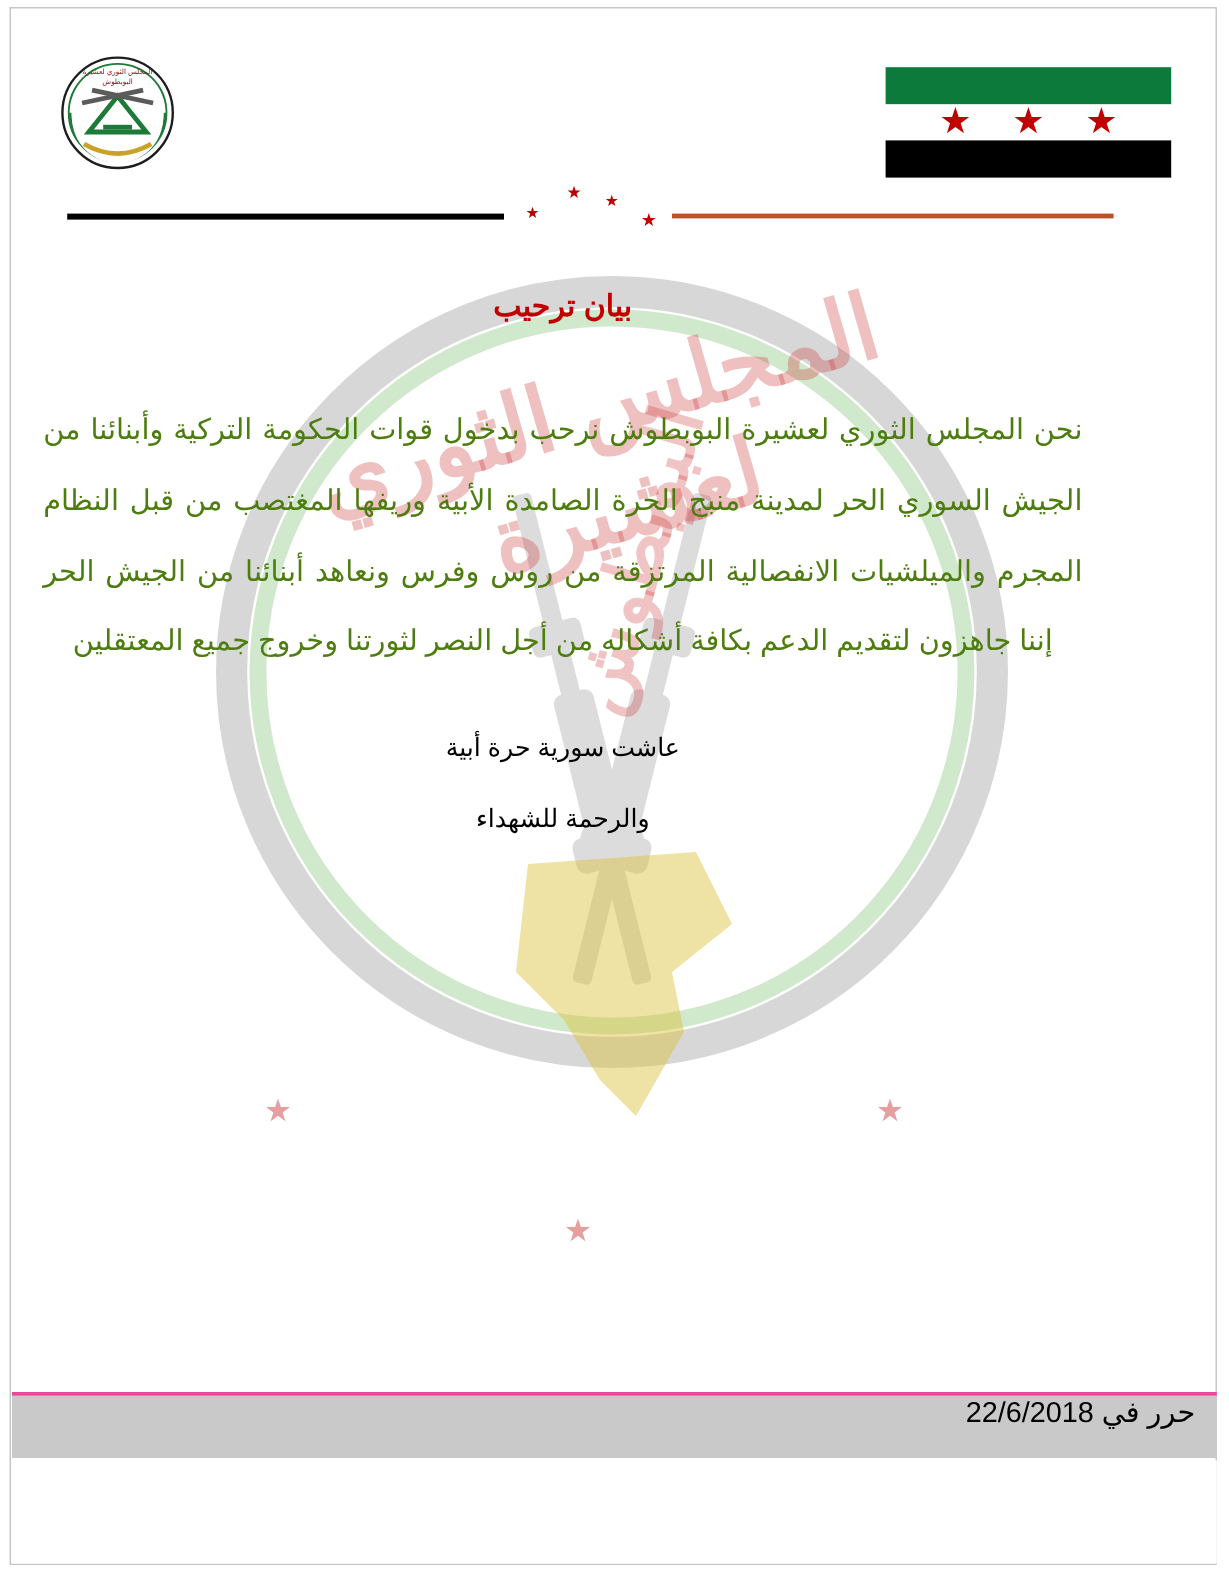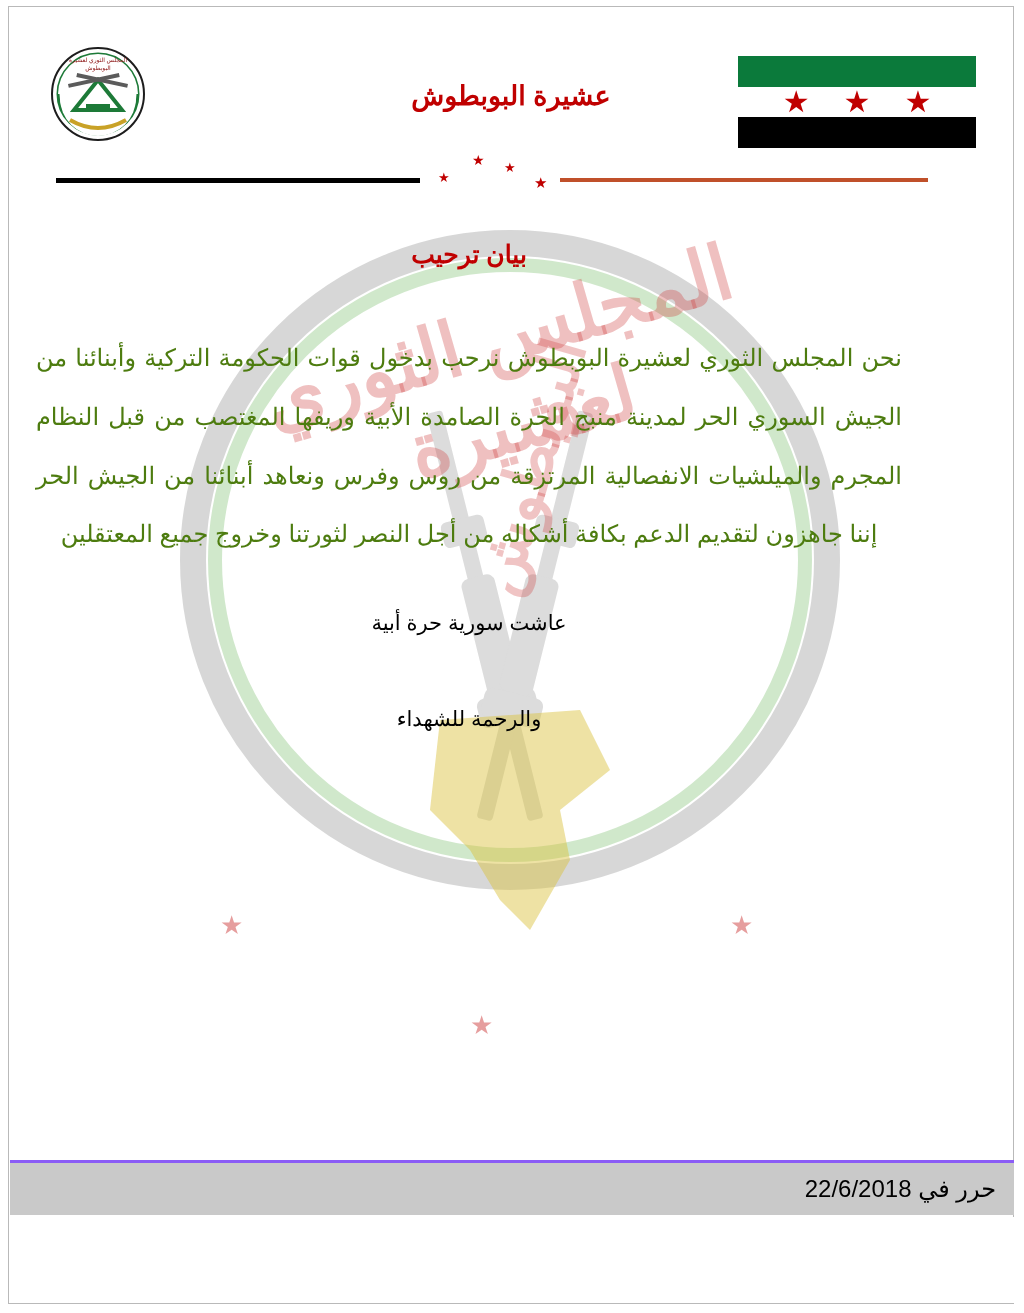--- a/index.html
+++ b/index.html
@@ -222,33 +222,32 @@
     font-weight: 500;
   }
   .doc-slogans {
     margin-top: 46px;
     direction: rtl;
     text-align: center;
     font-size: 21px;
     line-height: 1.2;
     color: #000000;
   }
-  .doc-slogans div + div { margin-top: 71px; }
+  .doc-slogans div + div { margin-top: 34px; }
 
   
   .footer-bar {
     position: absolute;
     left: 10px;
     bottom: 98px;
     width: 1004px;
     height: 52px;
     background: #c9c9c9;
-    border-top: 3px solid #8b5cf6;
+    border-top: 3px solid #ec4899;
     display: flex;
-    align-items: center;
     justify-content: flex-start;
     direction: rtl;
   }
   .footer-date {
     font-size: 24px;
     color: #000000;
     padding-right: 18px;
     direction: rtl;
     unicode-bidi: plaintext;
   }
@@ -280,21 +279,20 @@
         <g transform="translate(48,54)">
           <path d="M-24 10 L0 -20 L24 10 Z" fill="none" stroke="#1d7a38" stroke-width="4"></path>
           <rect x="-12" y="4" width="24" height="4" fill="#1d7a38"></rect>
           <rect x="-26" y="-22" width="52" height="4" fill="#5b5b5b" transform="rotate(-12)"></rect>
           <rect x="-26" y="-22" width="52" height="4" fill="#5b5b5b" transform="rotate(12)"></rect>
         </g>
         <path d="M20 74 q28 16 56 0" fill="none" stroke="#c9a227" stroke-width="4"></path>
       </svg>
     </div>
 
-    <div class="header-title">عشيرة البوبطوش</div>
 
     <div class="flag">
       <div class="band green"></div>
       <div class="band white">
         <span class="star">★</span>
         <span class="star">★</span>
         <span class="star">★</span>
       </div>
       <div class="band black"></div>
     </div>

